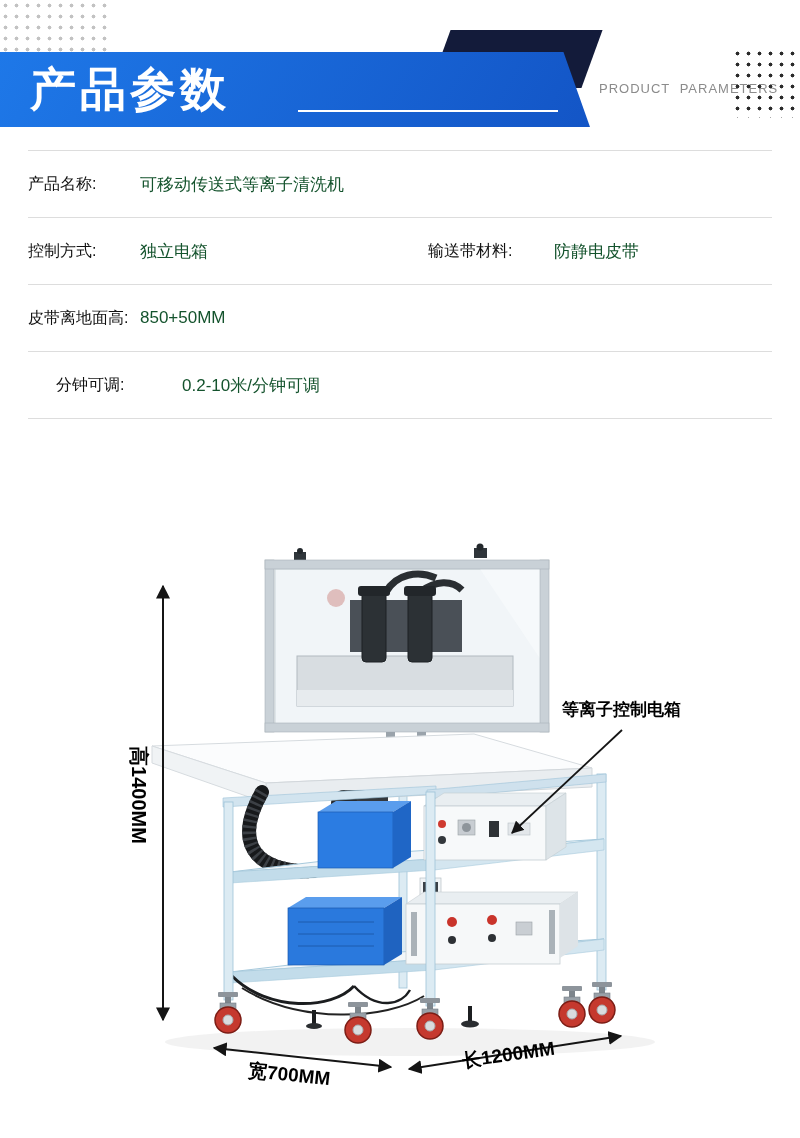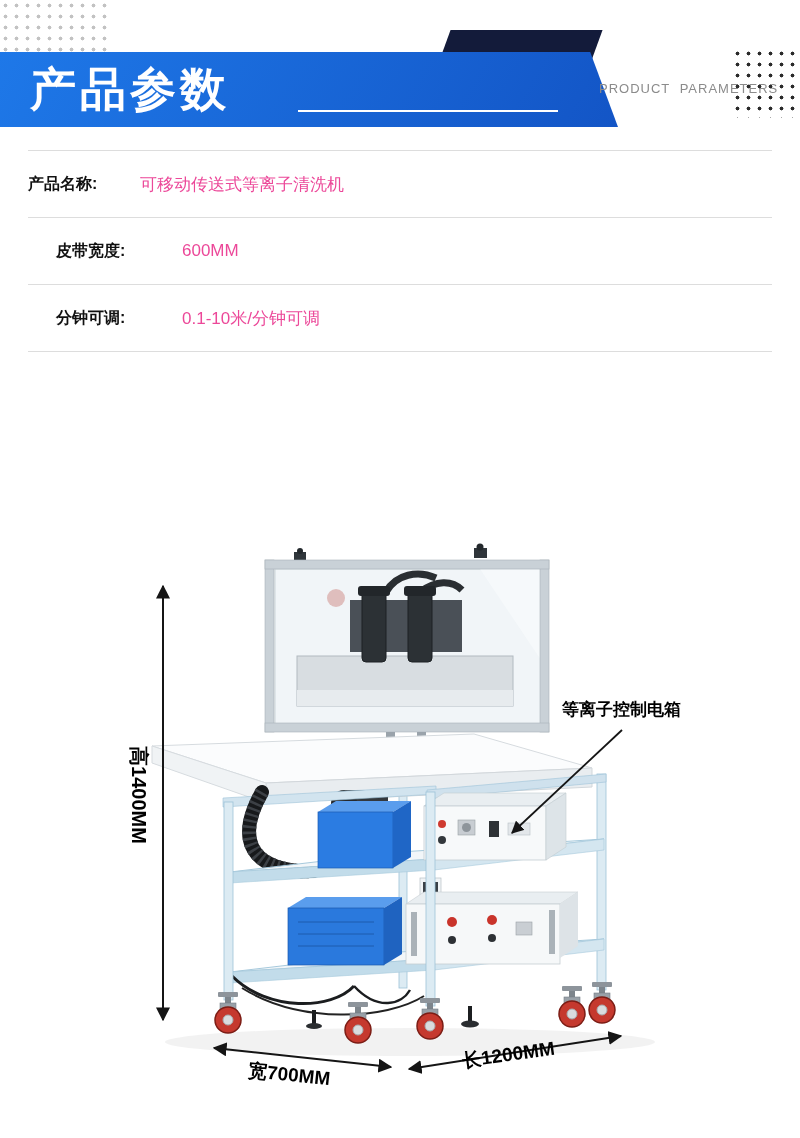--- a/index.html
+++ b/index.html
@@ -19,45 +19,44 @@
     background-size:11px 11px;
   }
   .banner-dark {
     position:absolute; left:440px; top:30px; width:152px; height:58px;
     background:#131b3a; transform:skewX(-20deg);
   }
   .banner-blue {
     position:absolute; left:0; top:52px; width:590px; height:75px;
     background:linear-gradient(120deg,#1e78e8 0%,#1355c6 100%);
     clip-path:polygon(0 0, 95.5% 0, 100% 100%, 0 100%);
-    padding-left:28px;
   }
   .banner-title {
     position:absolute; left:30px; top:7px; font-size:46px; font-weight:bold;
     color:#ffffff; letter-spacing:4px; white-space:nowrap;
   }
   .banner-underline {
     position:absolute; left:298px; top:58px; width:260px; height:2px; background:#ffffff;
   }
   .subtitle-en {
     position:absolute; left:599px; top:81px; font-size:13px; color:#8b8b8b;
     letter-spacing:1px; word-spacing:5px; white-space:nowrap;
   }
   
   .spec-table {
     position:absolute; left:28px; top:150px; width:744px;
     border-top:1px solid #dddddd;
   }
   .spec-row { display:flex; height:66px; border-bottom:1px solid #dddddd; align-items:center; }
   .spec-cell { width:50%; display:flex; align-items:center; }
   .spec-cell.right { padding-left:28px; box-sizing:border-box; }
-  .spec-label { font-weight:bold; font-size:16px; color:#111; white-space:nowrap; }
+  .spec-label { font-weight:normal; font-size:16px; color:#111; white-space:nowrap; }
   .spec-cell.left  .spec-label { min-width:112px; }
   .spec-cell.right .spec-label { min-width:126px; }
-  .spec-value { font-size:17px; color:#ec4899; white-space:nowrap; }
+  .spec-value { font-size:17px; color:#14532d; white-space:nowrap; }
   
   .figure { position:absolute; left:0; top:540px; width:800px; height:598px; }
   .figure svg { position:absolute; left:0; top:0; }
   .callout-label {
     position:absolute; left:562px; top:158px; font-size:17px; font-weight:bold; color:#000;
     white-space:nowrap;
   }
   .height-label {
     position:absolute; left:80px; top:243px; width:120px; height:24px;
     font-size:20px; font-weight:bold; color:#000; text-align:center;
@@ -87,29 +86,39 @@
   <div class="dots-tr"></div>
 
   <div class="spec-table">
     <div class="spec-row">
       <div class="spec-cell left">
         <span class="spec-label">产品名称:</span>
         <span class="spec-value">可移动传送式等离子清洗机</span>
       </div>
     </div>
     <div class="spec-row">
+      <div class="spec-cell left">
+        <span class="spec-label">控制方式:</span>
+        <span class="spec-value">独立电箱</span>
+      </div>
       <div class="spec-cell right">
-        <span class="spec-label">皮带宽度:</span>
-        <span class="spec-value">600MM</span>
+        <span class="spec-label">输送带材料:</span>
+        <span class="spec-value">防静电皮带</span>
+      </div>
+    </div>
+    <div class="spec-row">
+      <div class="spec-cell left">
+        <span class="spec-label">皮带离地面高:</span>
+        <span class="spec-value">850+50MM</span>
       </div>
     </div>
     <div class="spec-row">
       <div class="spec-cell right">
         <span class="spec-label">分钟可调:</span>
-        <span class="spec-value">0.1-10米/分钟可调</span>
+        <span class="spec-value">0.2-10米/分钟可调</span>
       </div>
     </div>
   </div>
 
   <div class="figure">
     <svg width="800" height="598" viewBox="0 0 800 598">
       <defs>
         <marker id="arrow" viewBox="0 0 10 10" refX="9" refY="5" markerWidth="7" markerHeight="7" orient="auto-start-reverse">
           <path d="M0,0 L10,5 L0,10 z" fill="#151515"></path>
         </marker>

